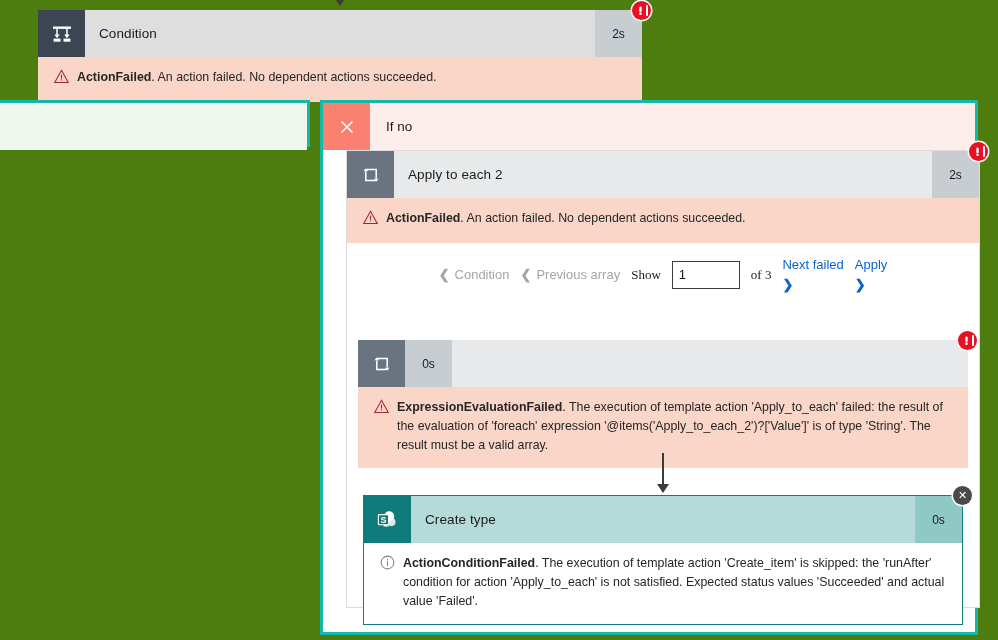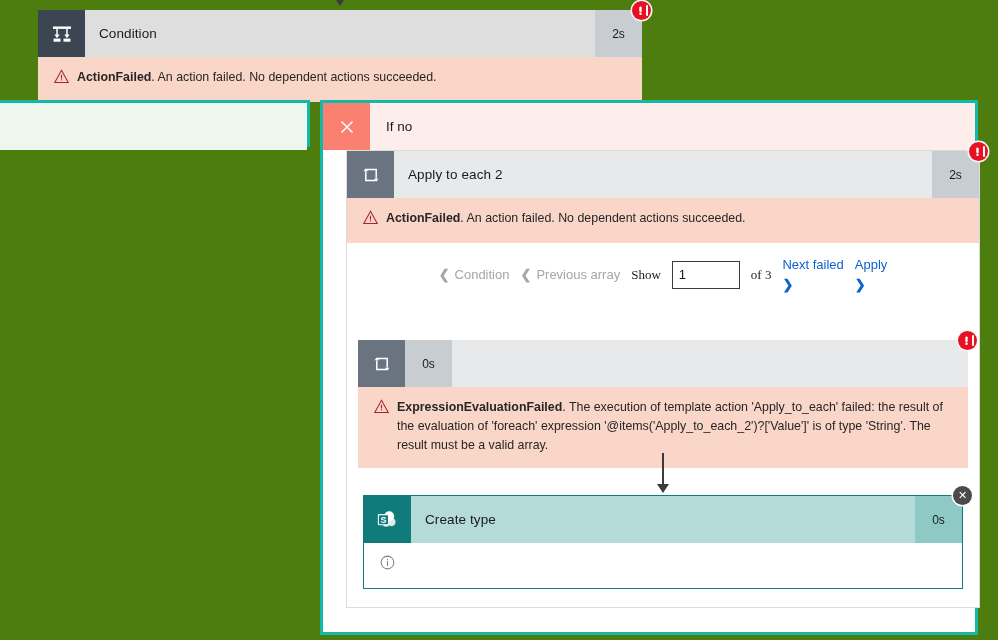--- a/index.html
+++ b/index.html
@@ -260,19 +260,22 @@
         </div>
 
         <div class="msg info">
           <div class="msg-ico">
             <svg width="15" height="15" viewBox="0 0 16 16">
               <circle cx="8" cy="8" r="6.8" fill="none" stroke="#808080" stroke-width="1.1"></circle>
               <rect x="7.45" y="6.6" width="1.1" height="5" fill="#808080"></rect>
               <rect x="7.45" y="4.2" width="1.1" height="1.4" fill="#808080"></rect>
             </svg>
           </div>
+          <div class="msg-txt">
+            <b>ActionConditionFailed</b><span>. The execution of template action 'Create_item' is skipped: the 'runAfter' condition for action 'Apply_to_each' is not satisfied. Expected status values 'Succeeded' and actual value 'Failed'.</span>
+          </div>
         </div>
       </div>
 
     </div>
   </div>
 
 </div>
 
 </body></html>

